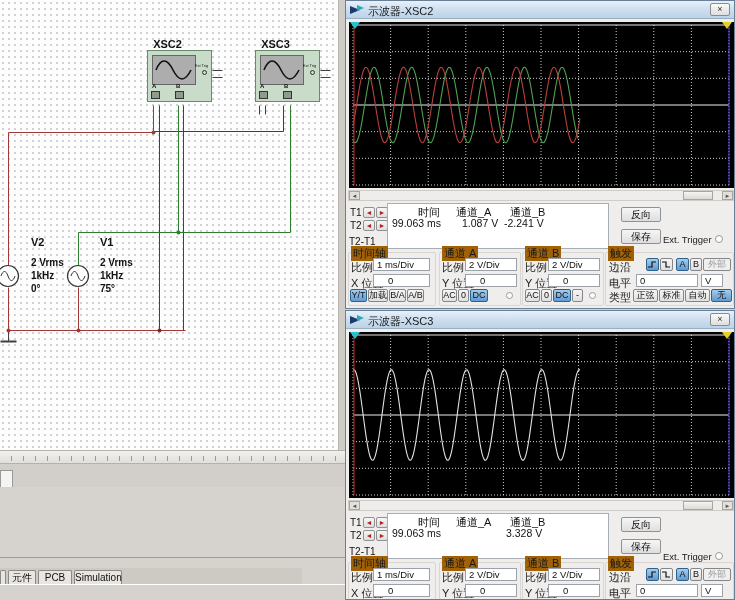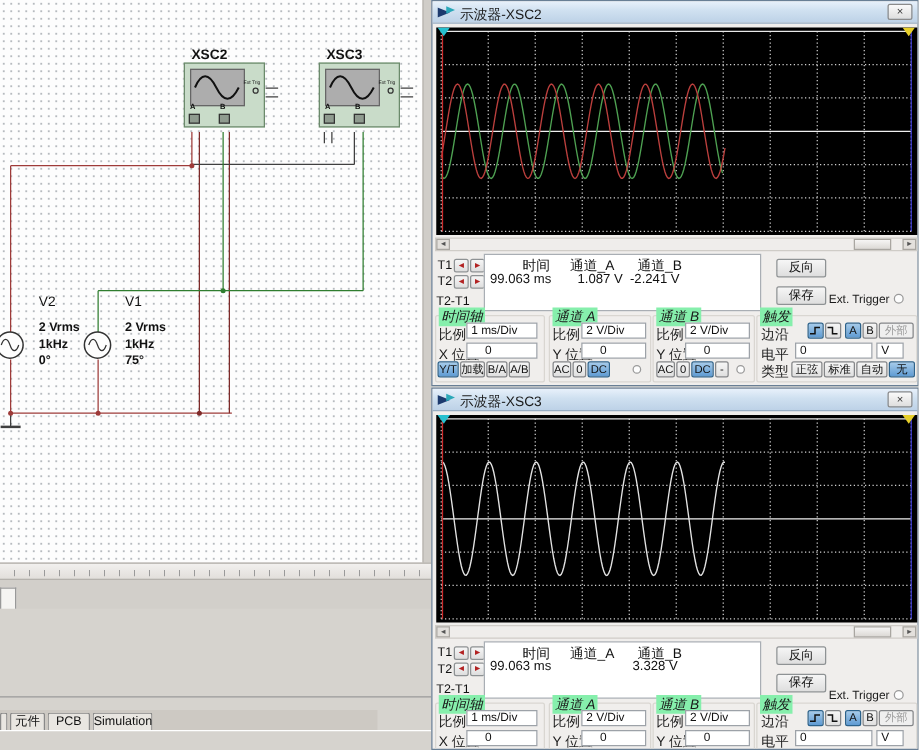--- a/index.html
+++ b/index.html
@@ -10,21 +10,21 @@
   #canvas{left:0;top:0;width:338px;height:450px;background:#fdfdfd;
     background-image:radial-gradient(circle,#b7bbbf 0.6px,transparent 0.9px);background-size:6px 6px;}
   #canvas-right-strip{left:338px;top:0;width:7px;height:450px;background:#d0cdc8;border-left:1px solid #b9b6b1;}
   .inst-box{background:#c9dcc9;border:1px solid #6b8a6b;width:65px;height:52px;}
   .inst-label{font-size:11px;font-weight:bold;color:#111;text-align:center;width:65px;}
   .inst-screen{left:4px;top:4px;width:44px;height:30px;background:#adadad;border:1px solid #666;}
   .inst-ext{right:2px;top:13px;font-size:4px;color:#222;line-height:4px;width:15px;text-align:center;}
   .inst-extterm{right:4px;top:19px;width:5px;height:5px;border:1px solid #333;border-radius:50%;background:#c9dcc9;}
   .inst-term{bottom:2px;width:9px;height:8px;border:1px solid #333;background:#8f9b8f;}
   .inst-termlabel{font-size:6px;font-weight:bold;color:#111;}
-  .src-name{font-size:11px;font-weight:normal;color:#111;}
+  .src-name{font-size:11px;font-weight:bold;color:#111;}
   .src-params{font-size:10px;font-weight:600;color:#111;line-height:13px;white-space:nowrap;}
   #ruler{left:0;top:450px;width:345px;height:14px;background:linear-gradient(#f2f0ee,#e2dfdb);border-top:1px solid #b5b2ad;border-bottom:1px solid #b5b2ad;}
   #ruler .ticks{position:absolute;left:0;bottom:2px;width:100%;height:5px;
     background:repeating-linear-gradient(90deg,transparent 0 11px,#9a9a9a 11px 12px);}
   #ss-band{left:0;top:464px;width:345px;height:23px;background:#d2cfca;}
   #ss-tab{left:0;top:470px;width:13px;height:17px;background:#f5f4f2;border:1px solid #999;border-bottom:none;}
   #spreadsheet{left:0;top:487px;width:345px;height:70px;background:#fff;border-top:1px solid #8a8a8a;}
   #timestamp{left:3px;top:8px;font-size:11px;color:#111;}
   #band2{left:0;top:557px;width:345px;height:11px;background:#d6d3ce;border-top:1px solid #9a9a9a;}
   #tabrow{left:0;top:568px;width:302px;height:16px;background:#cdc9c3;}
@@ -41,21 +41,21 @@
   .sthumb{left:334px;top:0px;width:30px;height:9px;background:linear-gradient(#f6f5f4,#dcd9d5);border:1px solid #a9a6a1;}
   .cursor-lbl{font-size:10px;color:#111;text-align:right;}
   .tiny-btn{width:12px;height:11px;background:linear-gradient(#f6f6f6,#dedede);border:1px solid #8e9294;border-radius:2px;font-size:7px;line-height:9px;text-align:center;color:#b22222;}
   .readout-box{left:41px;top:202px;width:222px;height:46px;background:#fff;border:1px solid #a9aeb4;}
   .ro-h{font-size:11px;color:#111;white-space:nowrap;}
   .ro-v{font-size:10.5px;color:#111;white-space:nowrap;}
   .side-btn{width:40px;height:15px;background:linear-gradient(#f6f6f6,#dedede);border:1px solid #8e9294;border-radius:2px;font-size:10px;line-height:13px;text-align:center;color:#111;}
   .radio{width:8px;height:8px;border:1px solid #9a9a9a;border-radius:50%;background:#fdfdfd;}
   .radio.small{width:7px;height:7px;}
   .grp{border:1px solid #d9d6d1;border-radius:2px;}
-  .grp-label{font-size:11px;color:#1a1a1a;background:#86efac;padding:0 2px;white-space:nowrap;font-style:italic;}
+  .grp-label{font-size:11px;color:#1a1a1a;background:#a16207;padding:0 2px;white-space:nowrap;}
   .lbl{font-size:11px;color:#1a1a1a;white-space:nowrap;}
   .fld{background:#fff;border:1px solid #9da2a8;font-size:9.5px;line-height:11px;padding-left:3px;color:#111;white-space:nowrap;overflow:hidden;}
   .btn{background:linear-gradient(#f6f6f6,#e0e0e0);border:1px solid #848689;border-radius:2px;font-size:9px;line-height:11px;text-align:center;color:#111;overflow:hidden;white-space:nowrap;}
   .btn.active{background:linear-gradient(#a6cbEA,#5f9bd3);border-color:#2c628b;}
   .btn.disabled{color:#9b9b9b;background:#efefef;}
   .exttrig{font-size:9.5px;color:#1a1a1a;}
 </style>
 </head>
 <body>
 

